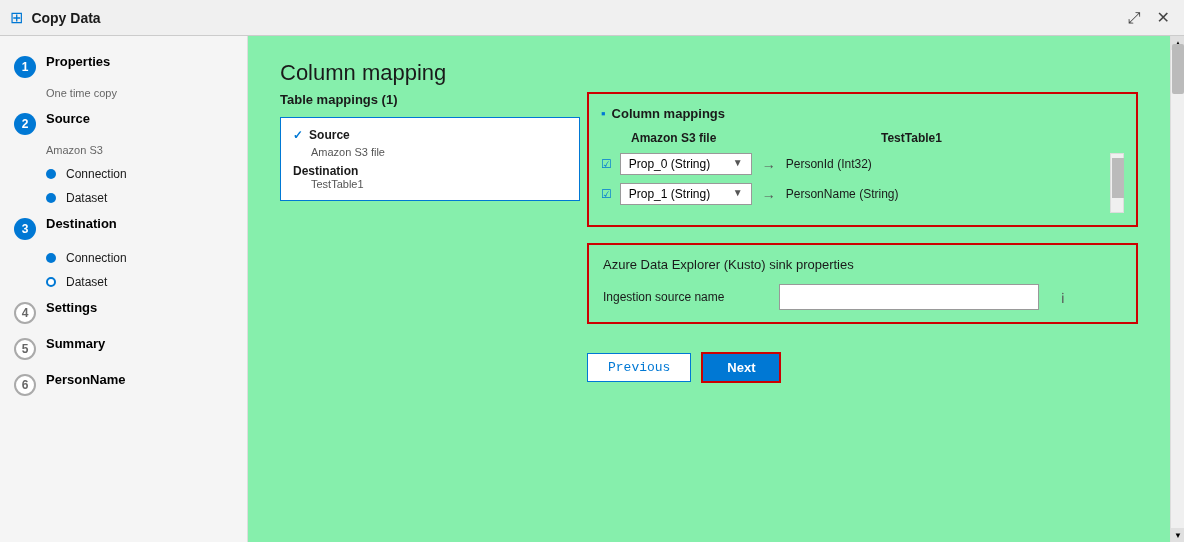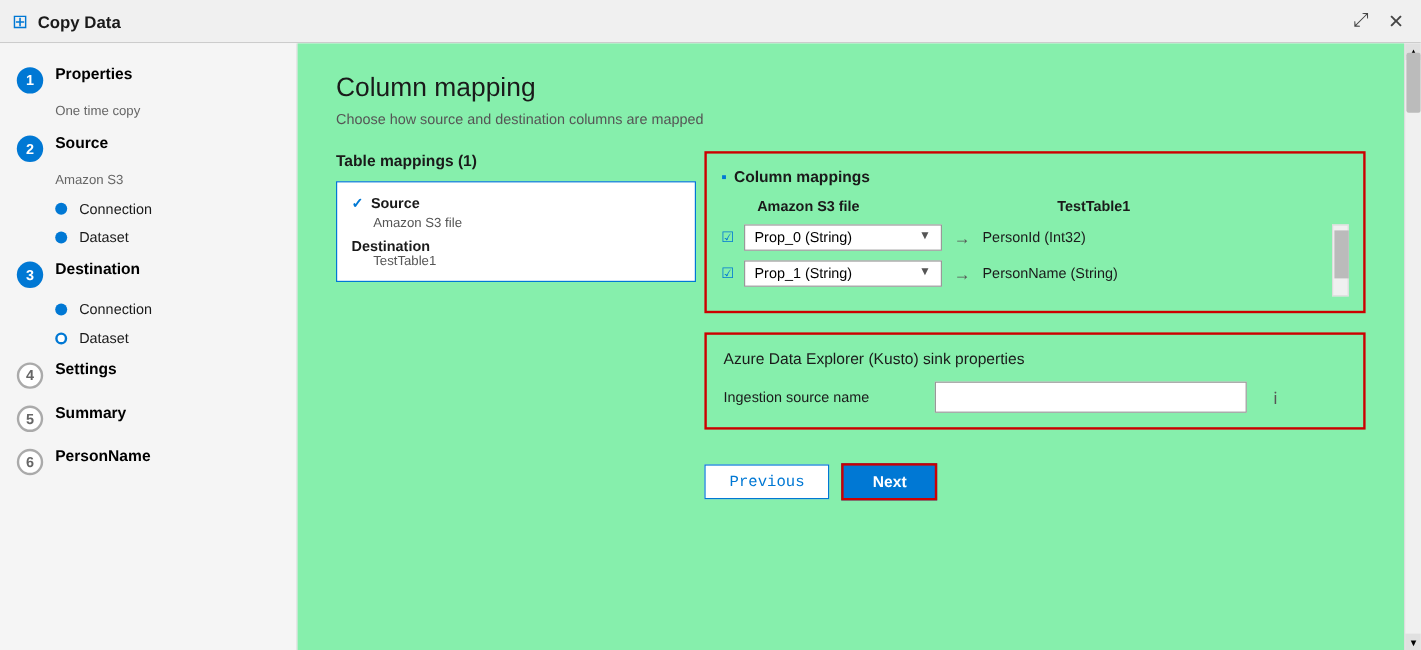--- a/index.html
+++ b/index.html
@@ -154,21 +154,21 @@
       align-items: center;
       margin-bottom: 8px;
     }
     .col-row-check { color: #0078d4; font-size: 12px; margin-right: 8px; }
 
     .col-dropdown {
       display: flex;
       border: 1px solid #999;
       padding: 3px 8px;
       background: #fff;
-      width: 165px;
+      width: 132px;
       font-size: 12px;
       cursor: pointer;
       justify-content: space-between;
     }
     .col-dropdown-arrow { font-size: 10px; color: #555; }
 
     .arrow-right { font-size: 14px; color: #555; margin: 0 10px; }
     .col-dest-label { font-size: 12px; color: #1a1a1a; }
 
     .col-scrollbar-area {
@@ -356,21 +356,20 @@
       <div class="step-text">
         <span class="step-title">PersonName</span>
       </div>
     </div>
 
   </div>
 
   <div class="content-area">
 
     <h1 class="page-title">Column mapping</h1>
-    <p class="page-subtitle">Choose how source and destination columns are mapped</p>
 
     <div class="content-body">
 
       <div class="table-mappings-panel">
         <div class="panel-title">Table mappings (1)</div>
 
         <div class="mapping-item">
           <div class="mapping-item-source">
             <span class="check-icon">✓</span>
             <span>Source</span>

